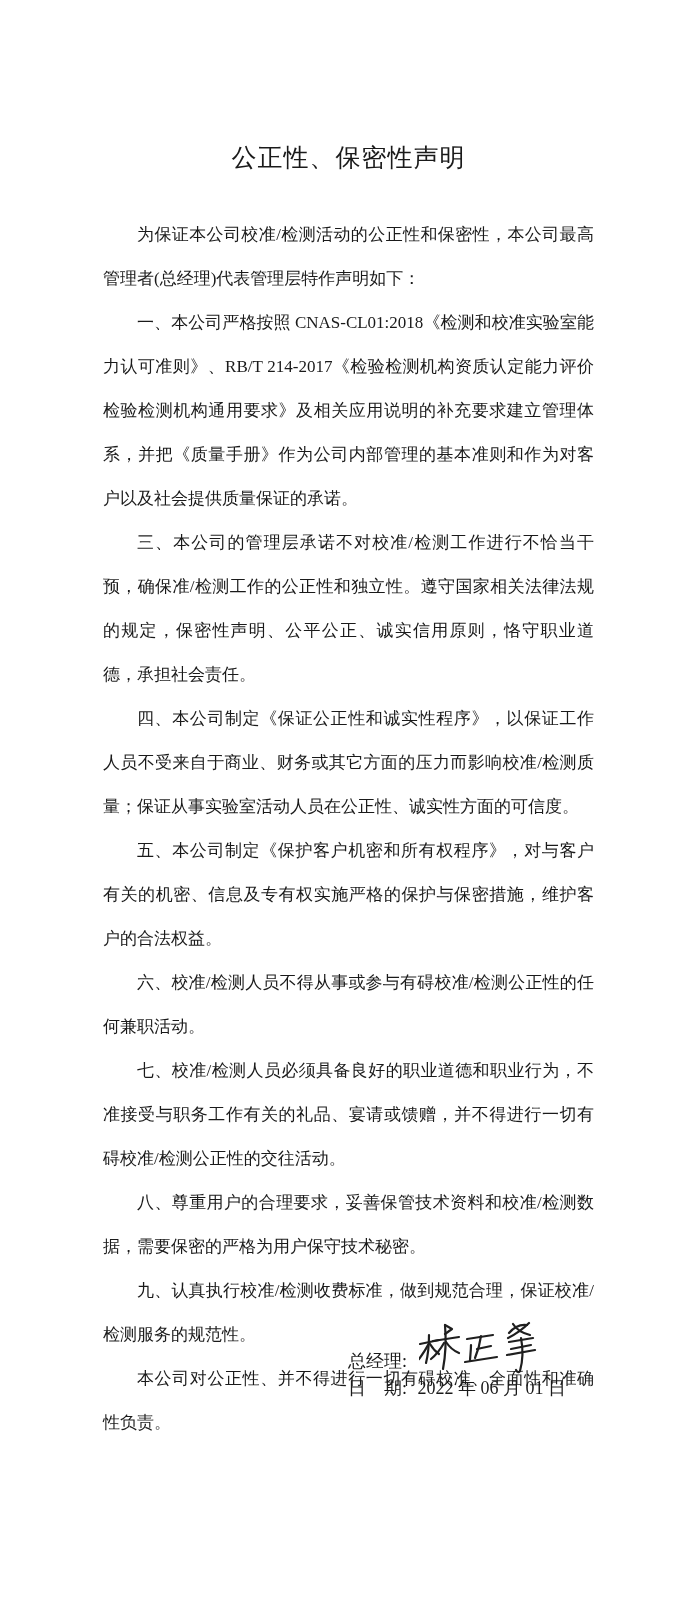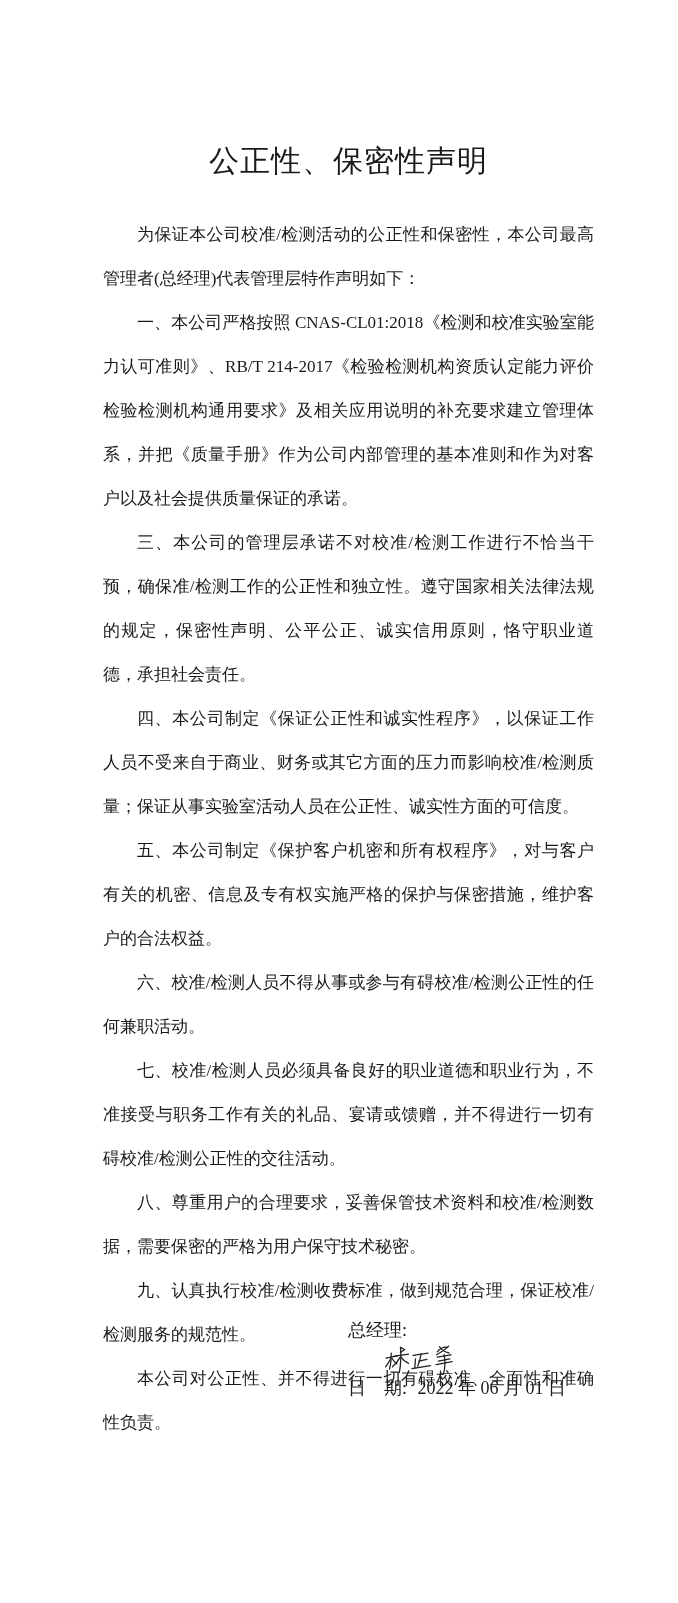--- a/index.html
+++ b/index.html
@@ -16,21 +16,21 @@
     font-family: "Liberation Serif", "DejaVu Serif", serif;
     overflow: hidden;
   }
   .doc-title {
     position: absolute;
     top: 141px;
     left: 103px;
     width: 491px;
     margin: 0;
     text-align: center;
-    font-size: 30px;
+    font-size: 25px;
     font-weight: 400;
     letter-spacing: 1px;
     white-space: nowrap;
   }
   .doc-body {
     position: absolute;
     top: 213px;
     left: 103px;
     width: 491px;
     font-size: 17px;
@@ -45,22 +45,22 @@
   }
   .sig-block {
     position: absolute;
     left: 348px;
     top: 1318px;
     width: 300px;
     font-size: 18px;
   }
   .sig-row {
     display: flex;
+    align-items: flex-end;
     height: 58px;
-    flex-direction: column;
   }
   .sig-row .role-label {
     padding-bottom: 3px;
     white-space: nowrap;
   }
   .sig-row svg {
     margin-left: 12px;
     display: block;
   }
   .date-row {

